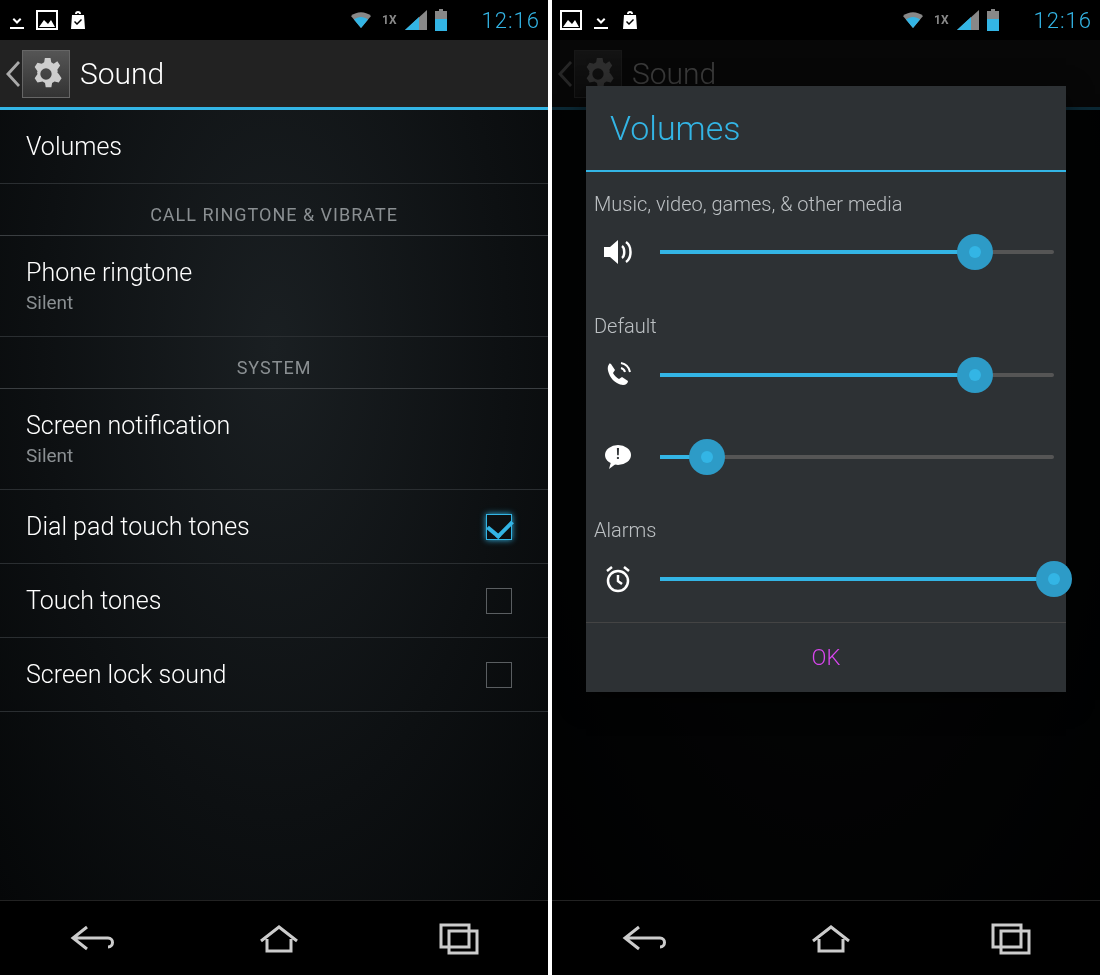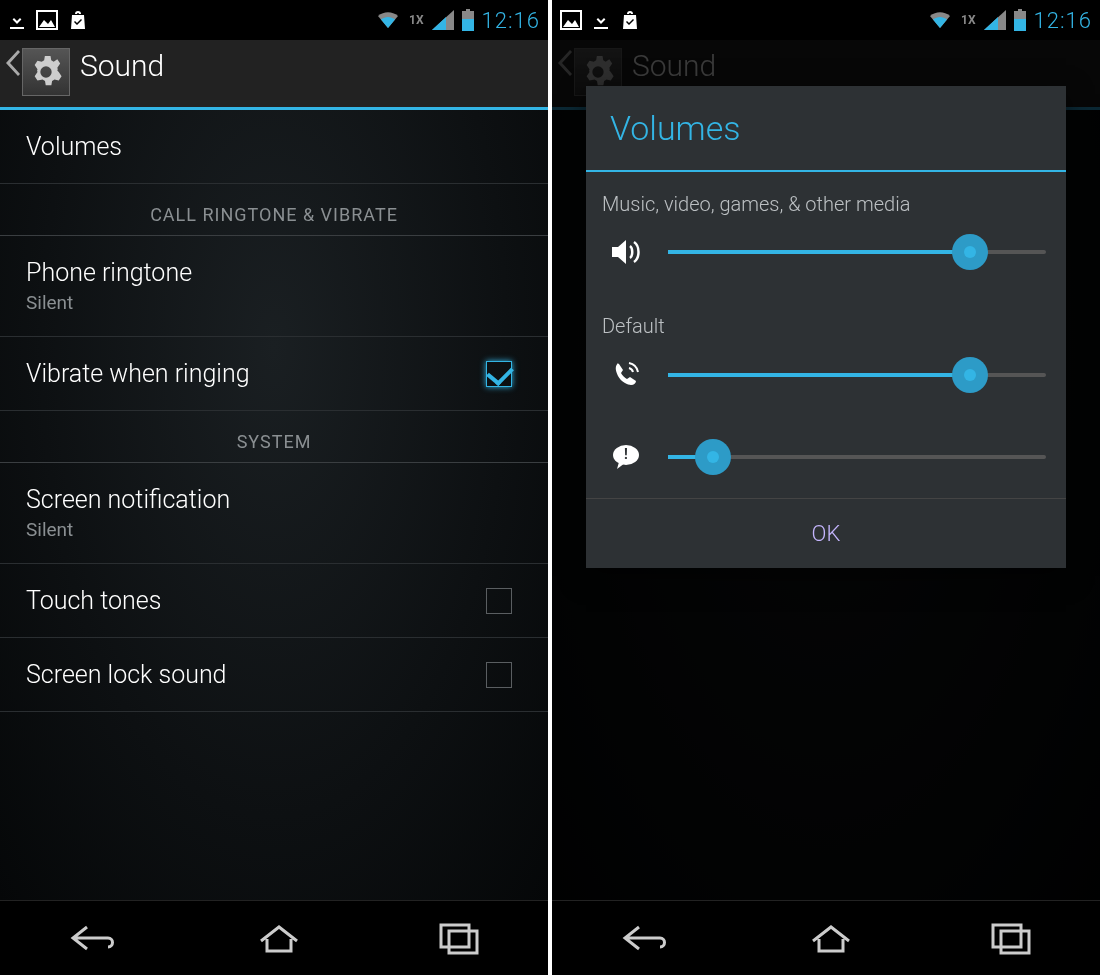--- a/index.html
+++ b/index.html
@@ -22,25 +22,26 @@
     height: 40px;
     background: #000;
     display: flex;
     align-items: center;
     padding: 0 8px;
     color: #fff;
     font-size: 20px;
   }
   .status-left { display: flex; gap: 10px; align-items: center; }
   .status-right { margin-left: auto; display: flex; gap: 8px; align-items: center; color: #33b5e5; }
-  .clock { color: #33b5e5; font-size: 22px; letter-spacing: 1px; font-weight: 300; }
+  .clock { color: #33b5e5; font-size: 22px; letter-spacing: 1px; font-weight: 300; margin-left: 27px; }
   .action-bar {
     height: 70px;
     background: #222;
     display: flex;
+    align-items: center;
     padding: 8px 4px;
     border-bottom: 3px solid #33b5e5;
   }
   .back-caret {
     width: 18px; height: 30px;
     color: #888; font-size: 30px;
     display:flex; align-items:center; justify-content:center;
   }
   .gear-box {
     width: 48px; height: 48px;
@@ -115,21 +116,21 @@
     background: #2d3134;
     box-shadow: 0 8px 24px rgba(0,0,0,0.6);
   }
   .dialog-title {
     color: #33b5e5;
     font-size: 34px;
     padding: 22px 24px;
     border-bottom: 2px solid #33b5e5;
     font-weight: 300;
   }
-  .vol-row { padding: 20px 16px 8px; }
+  .vol-row { padding: 20px 8px 8px; }
   .vol-label { color: #bcc0c3; font-size: 20px; margin-bottom: 16px; font-weight:300;}
   .vol-ctrl { display:flex; align-items:center; gap: 22px; padding: 6px 4px 20px; }
   .vol-icon { width: 40px; display:flex; justify-content:center; color:#fff; }
   .slider {
     flex: 1; height: 4px; background: #555;
     position: relative; border-radius: 2px;
   }
   .slider-fill {
     position:absolute; left:0; top:0; bottom:0;
     background: #33b5e5;
@@ -143,21 +144,21 @@
     display:flex; align-items:center; justify-content:center;
   }
   .slider-thumb::after {
     content:""; width:12px; height:12px;
     background:#33b5e5; border-radius:50%;
   }
   .dialog-btn {
     border-top: 1px solid #444;
     text-align:center;
     padding: 22px 0;
-    color: #c4b5fd; font-size: 22px;
+    color: #d946ef; font-size: 22px;
     font-weight:300;
   }
   svg { display:block; }
 </style>
 </head>
 <body>
 
 <div class="phone">
   <div class="status-bar">
     <div class="status-left">
@@ -227,36 +228,36 @@
 
     <div class="section-header">CALL RINGTONE &amp; VIBRATE</div>
 
     <div class="list-item">
       <div class="txt">
         <div class="item-title">Phone ringtone</div>
         <div class="item-sub">Silent</div>
       </div>
     </div>
 
-    <div class="list-item">
-      <div class="txt">
-          <div class="item-title">Vibrate when ringing</div>
-        </div>
-      <div class="checkbox checked"></div>
-    </div>
 
     <div class="section-header">SYSTEM</div>
 
     <div class="list-item">
       <div class="txt">
         <div class="item-title">Screen notification</div>
         <div class="item-sub">Silent</div>
       </div>
     </div>
 
+    <div class="list-item">
+      <div class="txt">
+          <div class="item-title">Dial pad touch tones</div>
+        </div>
+      <div class="checkbox checked"></div>
+    </div>
 
     <div class="list-item">
       <div class="txt">
           <div class="item-title">Touch tones</div>
         </div>
       <div class="checkbox"></div>
     </div>
 
     <div class="list-item">
       <div class="txt">
@@ -394,20 +395,35 @@
                 <text x="15" y="15" text-anchor="middle" font-size="14" font-weight="bold" fill="#2d3134">!</text>
               </svg>
           </span>
           <div class="slider">
             <div class="slider-fill" style="width:12%"></div>
             <div class="slider-thumb" style="left:12%"></div>
           </div>
         </div>
       </div>
 
+      <div class="vol-row">
+        <div class="vol-label">Alarms</div>
+        <div class="vol-ctrl">
+          <span class="vol-icon">
+            <svg width="30" height="30" viewBox="0 0 30 30">
+                <circle cx="15" cy="17" r="10" fill="none" stroke="#fff" stroke-width="2.5"></circle>
+                <path stroke="#fff" stroke-width="2.5" d="M15 11v6l4 3M4 7l5-4M26 7l-5-4"></path>
+              </svg>
+          </span>
+          <div class="slider">
+            <div class="slider-fill" style="width:100%"></div>
+            <div class="slider-thumb" style="left:100%"></div>
+          </div>
+        </div>
+      </div>
 
       <div class="dialog-btn">OK</div>
     </div>
   </div>
 
   <div class="nav-bar">
     <span>
       <svg width="54" height="34" viewBox="0 0 54 34">
           <path fill="none" stroke="#ccc" stroke-width="3" d="M20 6L6 17l14 11m-13-11h34c6 0 6 9 0 9"></path>
         </svg>

